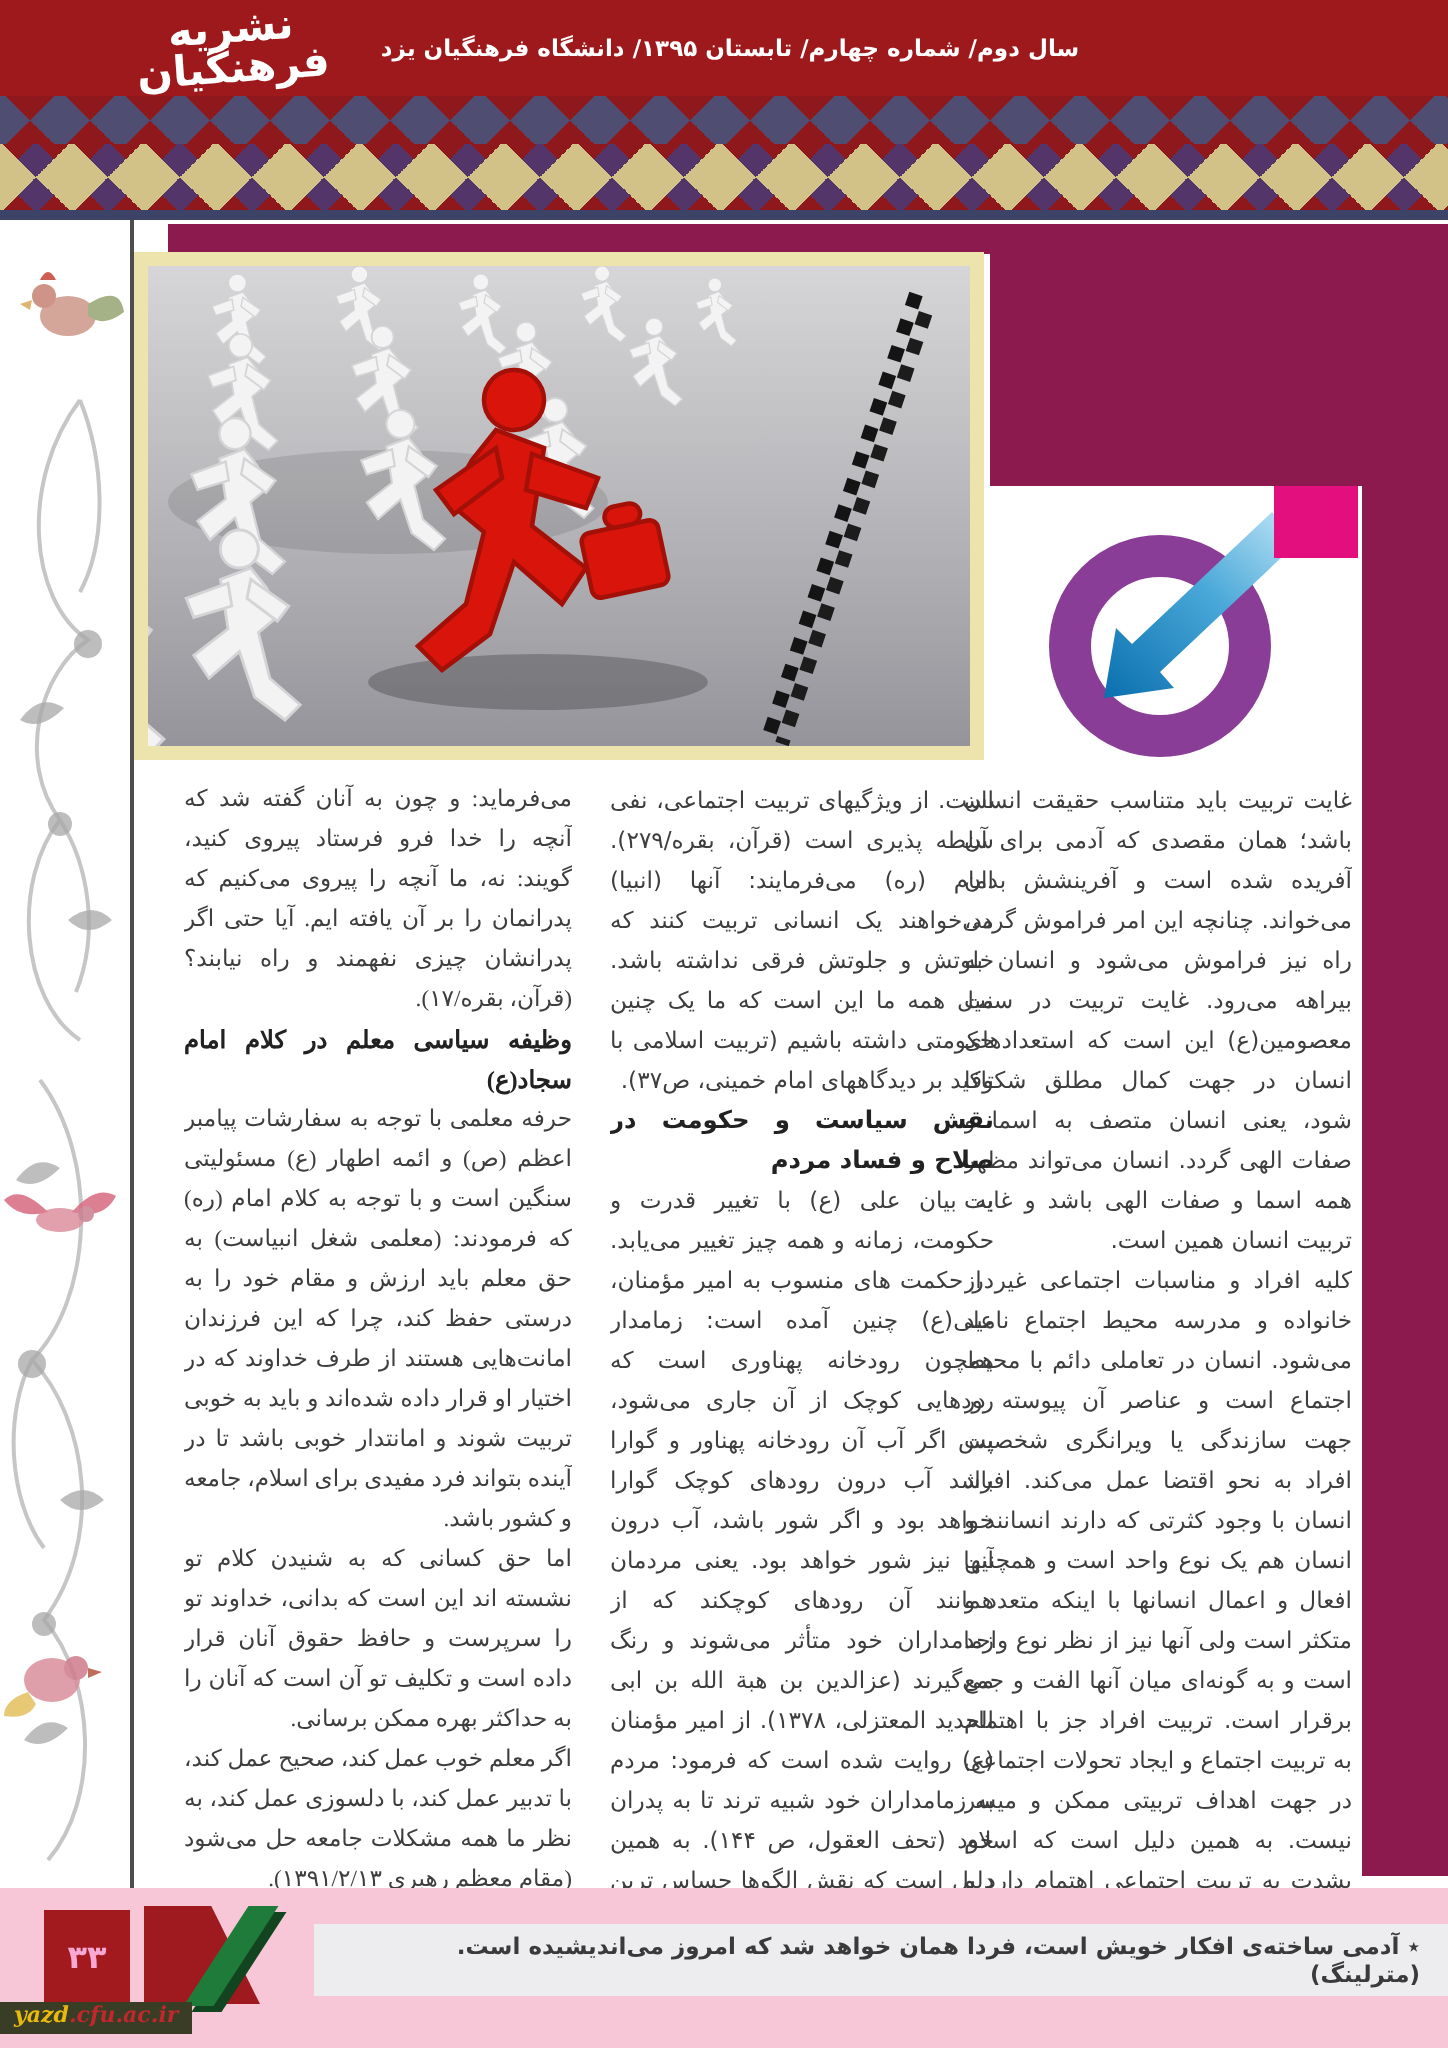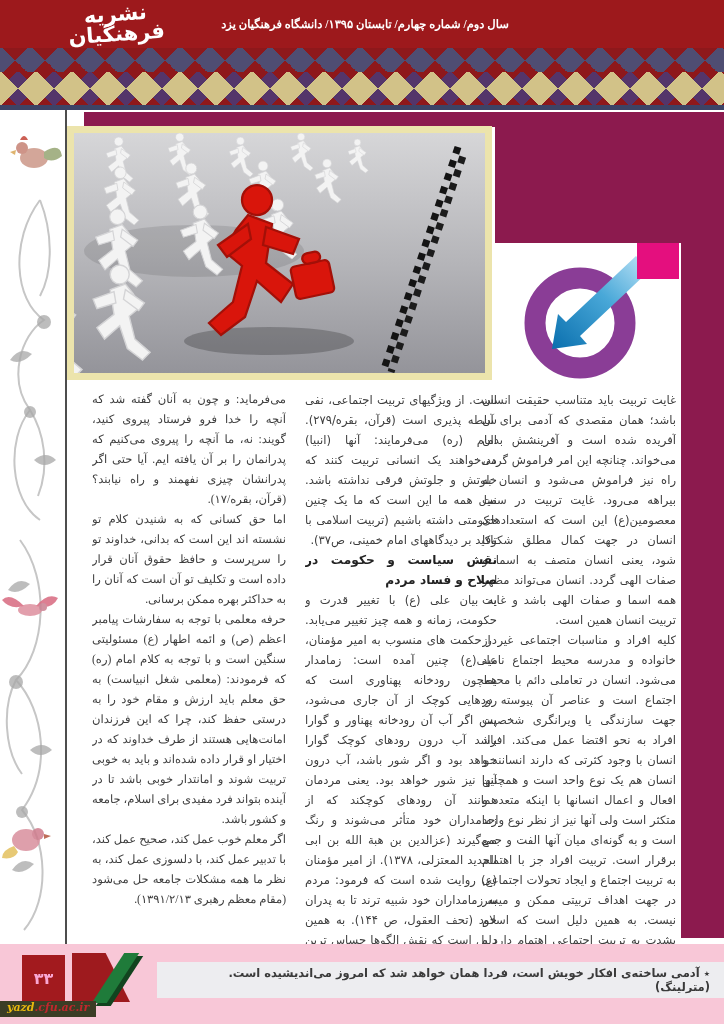--- a/index.html
+++ b/index.html
@@ -12,21 +12,21 @@
 
   
   .header-band{left:0;top:0;width:724px;height:48px;background:#9d191c;}
   .logo-calligraphy{
     left:52px;top:4px;width:128px;height:42px;color:#ffffff;
     font-weight:bold;font-size:21px;line-height:20px;direction:rtl;
     transform:rotate(-4deg);letter-spacing:-1px;text-align:center;
   }
   .issue-line{
     left:150px;top:0;width:430px;height:48px;display:flex;align-items:center;
-    justify-content:center;color:#ffffff;font-size:11.5px;font-weight:bold;direction:rtl;font-family:Liberation Serif, serif;
+    justify-content:center;color:#ffffff;font-size:11.5px;font-weight:bold;direction:rtl;
   }
 
   
   .pattern-band{left:0;top:48px;width:724px;height:57px;background:#8e181b;border-bottom:5px solid #3d4366;}
   .pattern-row1{left:0;top:0;width:724px;height:24px;
     background-image:conic-gradient(from 45deg,#4a527a 0 25%,transparent 25% 50%,#4a527a 50% 75%,transparent 75%);
     background-size:30px 24px;opacity:.92;}
   .pattern-row2{left:0;top:24px;width:724px;height:33px;
     background-image:
       conic-gradient(from 45deg,#d2c288 0 25%,transparent 25% 50%,#d2c288 50% 75%,transparent 75%),
@@ -215,22 +215,23 @@
   </div>
 
   <div class="abs col col-middle">
     <p>است. از ویژگیهای تربیت اجتماعی، نفی سلطه پذیری است (قرآن، بقره/۲۷۹). امام (ره) می‌فرمایند: آنها (انبیا) می‌خواهند یک انسانی تربیت کنند که خلوتش و جلوتش فرقی نداشته باشد. میل همه ما این است که ما یک چنین حکومتی داشته باشیم (تربیت اسلامی با تاکید بر دیدگاههای امام خمینی، ص۳۷).</p>
     <h3>نقش سیاست و حکومت در صلاح و فساد مردم</h3>
     <p>به بیان علی (ع) با تغییر قدرت و حکومت، زمانه و همه چیز تغییر می‌یابد. در حکمت های منسوب به امیر مؤمنان، علی(ع) چنین آمده است: زمامدار همچون رودخانه پهناوری است که رودهایی کوچک از آن جاری می‌شود، پس اگر آب آن رودخانه پهناور و گوارا باشد آب درون رودهای کوچک گوارا خواهد بود و اگر شور باشد، آب درون آنها نیز شور خواهد بود. یعنی مردمان همانند آن رودهای کوچکند که از زمامداران خود متأثر می‌شوند و رنگ می‌گیرند (عزالدین بن هبة الله بن ابی الحدید المعتزلی، ۱۳۷۸). از امیر مؤمنان (ع) روایت شده است که فرمود: مردم به زمامداران خود شبیه ترند تا به پدران خود (تحف العقول، ص ۱۴۴). به همین دلیل است که نقش الگوها حساس ترین نقش تربیتی است. برای اینکه این امر متحقق شود و جامعه در مسیر صحیح قرار گیرد، باید زنجیرهای اجتماعی را گشود. خدای متعال در نفی این گونه بندهای اجتماعی</p>
   </div>
 
   <div class="abs col col-left">
     <p>می‌فرماید: و چون به آنان گفته شد که آنچه را خدا فرو فرستاد پیروی کنید، گویند: نه، ما آنچه را پیروی می‌کنیم که پدرانمان را بر آن یافته ایم. آیا حتی اگر پدرانشان چیزی نفهمند و راه نیابند؟ (قرآن، بقره/۱۷).</p>
+    <h3>وظیفه سیاسی معلم در کلام امام سجاد(ع)</h3>
+    <p>حرفه معلمی با توجه به سفارشات پیامبر اعظم (ص) و ائمه اطهار (ع) مسئولیتی سنگین است و با توجه به کلام امام (ره) که فرمودند: (معلمی شغل انبیاست) به حق معلم باید ارزش و مقام خود را به درستی حفظ کند، چرا که این فرزندان امانت‌هایی هستند از طرف خداوند که در اختیار او قرار داده شده‌اند و باید به خوبی تربیت شوند و امانتدار خوبی باشد تا در آینده بتواند فرد مفیدی برای اسلام، جامعه و کشور باشد.</p>
     <p>اما حق کسانی که به شنیدن کلام تو نشسته اند این است که بدانی، خداوند تو را سرپرست و حافظ حقوق آنان قرار داده است و تکلیف تو آن است که آنان را به حداکثر بهره ممکن برسانی.</p>
-    <p>حرفه معلمی با توجه به سفارشات پیامبر اعظم (ص) و ائمه اطهار (ع) مسئولیتی سنگین است و با توجه به کلام امام (ره) که فرمودند: (معلمی شغل انبیاست) به حق معلم باید ارزش و مقام خود را به درستی حفظ کند، چرا که این فرزندان امانت‌هایی هستند از طرف خداوند که در اختیار او قرار داده شده‌اند و باید به خوبی تربیت شوند و امانتدار خوبی باشد تا در آینده بتواند فرد مفیدی برای اسلام، جامعه و کشور باشد.</p>
     <p>اگر معلم خوب عمل کند، صحیح عمل کند، با تدبیر عمل کند، با دلسوزی عمل کند، به نظر ما همه مشکلات جامعه حل می‌شود (مقام معظم رهبری ۱۳۹۱/۲/۱۳).</p>
 
   </div>
 
   <div class="abs footer-pink"></div>
   <div class="abs quote-strip">
     <span class="quote-text">٭ آدمی ساخته‌ی افکار خویش است، فردا همان خواهد شد که امروز می‌اندیشیده است. (مترلینگ)</span>
   </div>
   <div class="abs page-number-box">
     <span class="page-number">۳۳</span>

